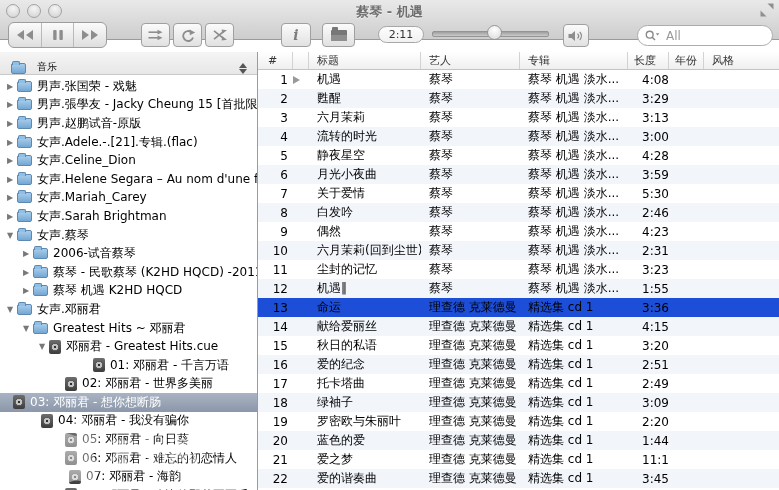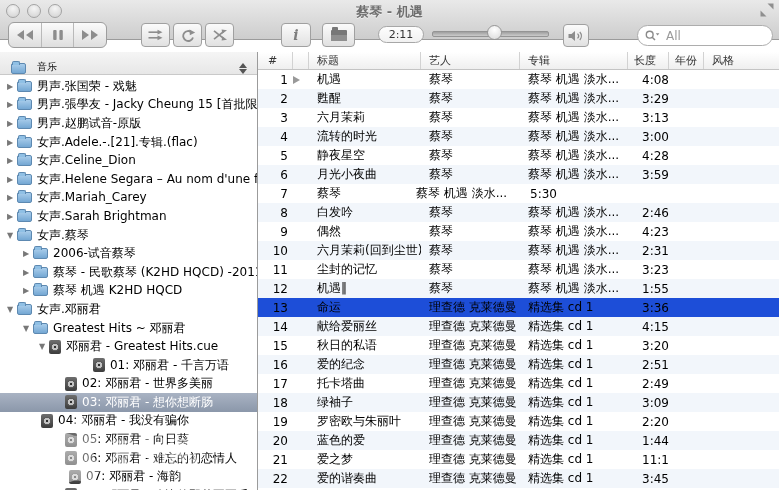--- a/index.html
+++ b/index.html
@@ -307,21 +307,21 @@
           <span class="tree-icon file"></span>
           <span class="tree-label">01: 邓丽君 - 千言万语</span>
         </div>
 
         <div class="tree-row" style="padding-left: 52px;">
           <span class="disc"></span>
           <span class="tree-icon file"></span>
           <span class="tree-label">02: 邓丽君 - 世界多美丽</span>
         </div>
 
-        <div class="tree-row selected" style="padding-left: 52px;">
+        <div class="tree-row selected" style="">
           <span class="disc"></span>
           <span class="tree-icon file"></span>
           <span class="tree-label">03: 邓丽君 - 想你想断肠</span>
         </div>
 
         <div class="tree-row" style="padding-left: 28px;">
           <span class="disc"></span>
           <span class="tree-icon file"></span>
           <span class="tree-label">04: 邓丽君 - 我没有骗你</span>
         </div>
@@ -429,20 +429,21 @@
           <span class="c c-artist">蔡琴</span>
           <span class="c c-album">蔡琴 机遇 淡水...</span>
           <span class="c c-len">3:59</span>
           <span class="c c-year"></span>
           <span class="c c-genre"></span>
         </div>
 
         <div class="trow">
           <span class="c c-num">7</span>
           <span class="c c-play"></span>
+          <span class="c c-title">关于爱情</span>
           <span class="c c-artist">蔡琴</span>
           <span class="c c-album">蔡琴 机遇 淡水...</span>
           <span class="c c-len">5:30</span>
           <span class="c c-year"></span>
           <span class="c c-genre"></span>
         </div>
 
         <div class="trow alt">
           <span class="c c-num">8</span>
           <span class="c c-play"></span>

